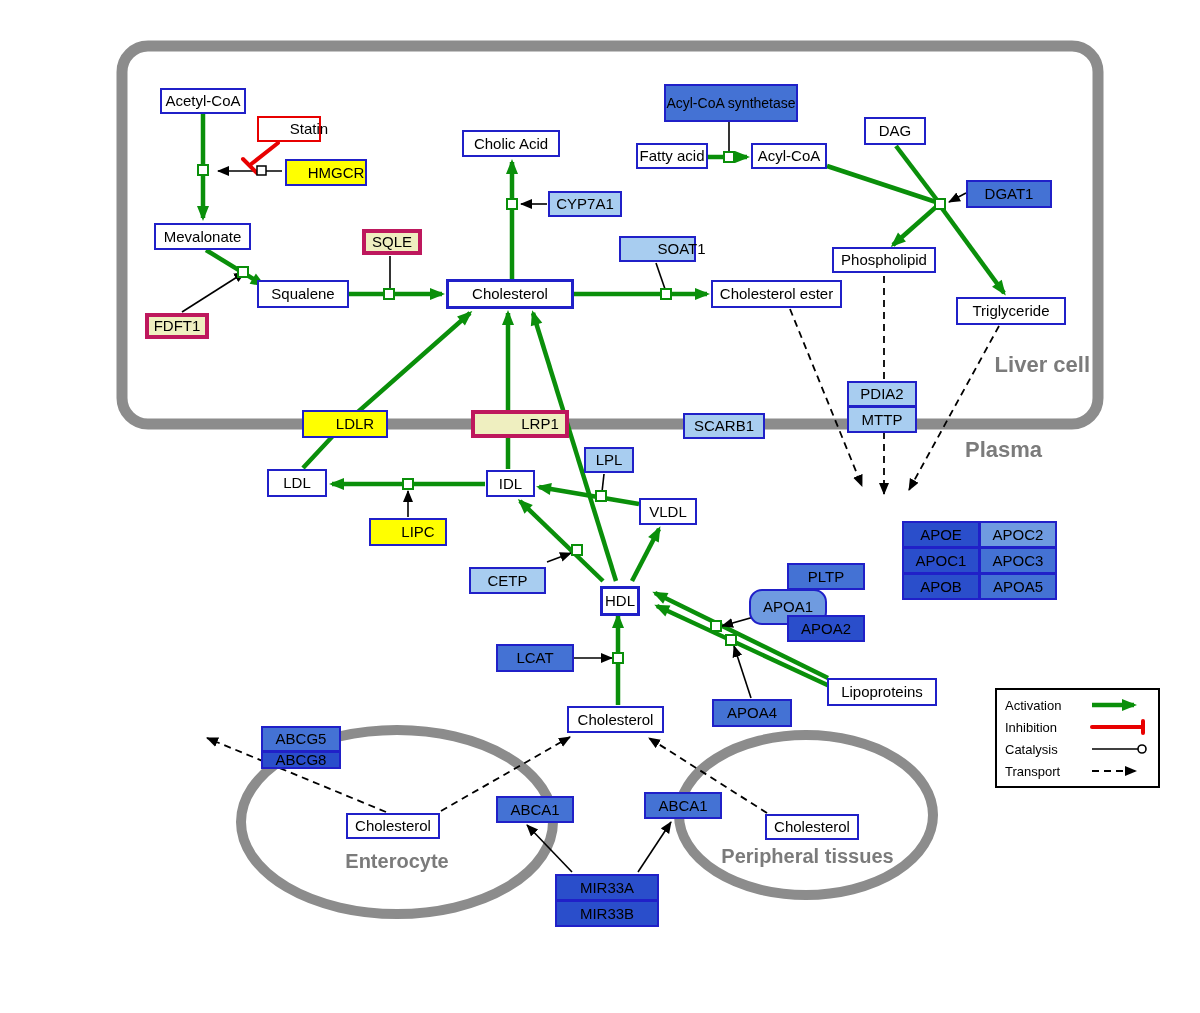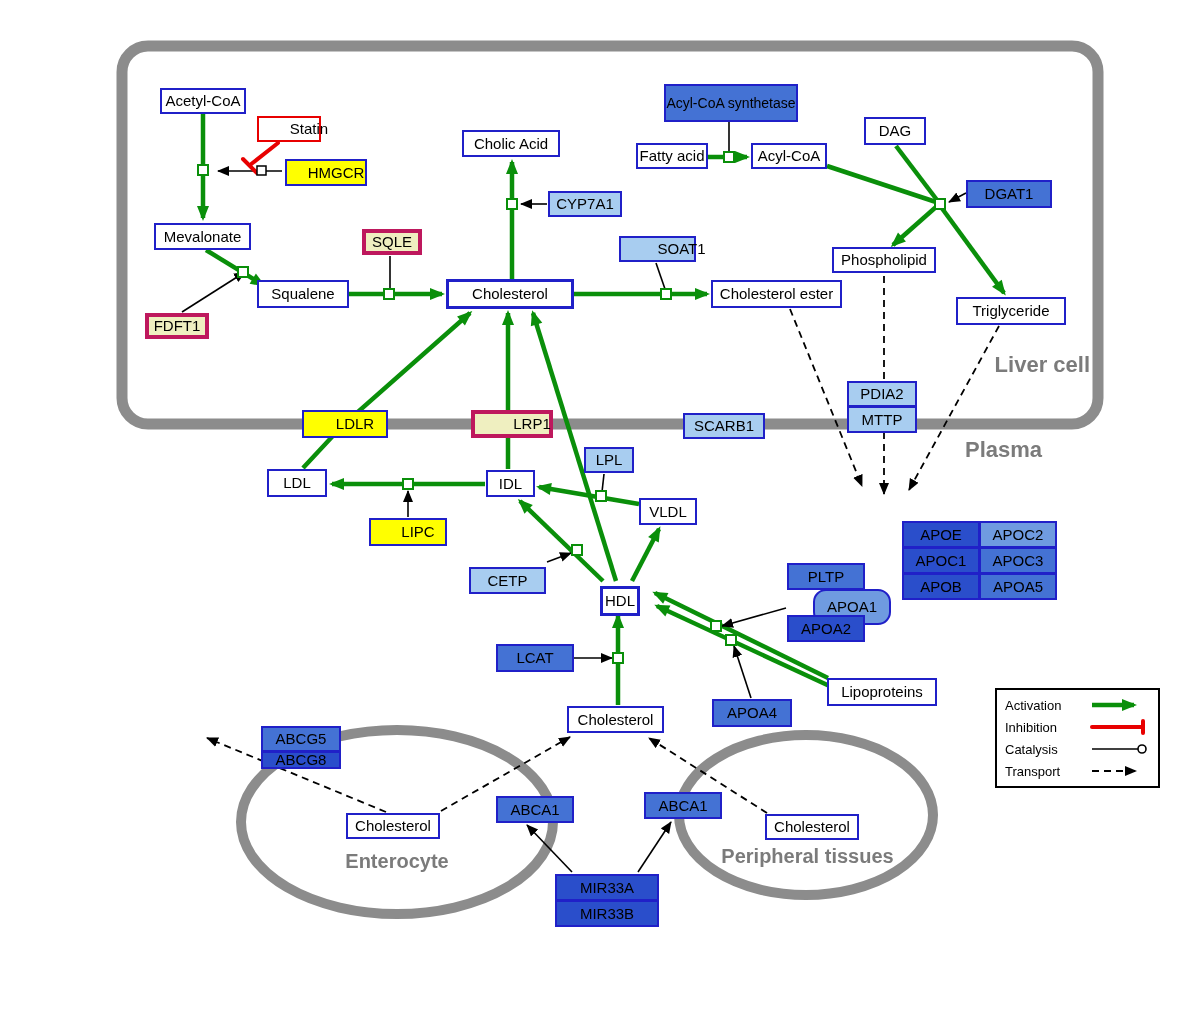--- a/index.html
+++ b/index.html
@@ -139,31 +139,31 @@
   <div class="node n-blue small-font" style="left:664px;top:84px;width:134px;height:38px;">Acyl-CoA synthetase</div>
   <div class="node n-white" style="left:636px;top:143px;width:72px;height:26px;">Fatty acid</div>
   <div class="node n-white" style="left:751px;top:143px;width:76px;height:26px;">Acyl-CoA</div>
   <div class="node n-white" style="left:864px;top:117px;width:62px;height:28px;">DAG</div>
   <div class="node n-blue" style="left:966px;top:180px;width:86px;height:28px;">DGAT1</div>
   <div class="node n-white" style="left:832px;top:247px;width:104px;height:26px;">Phospholipid</div>
   <div class="node n-white" style="left:956px;top:297px;width:110px;height:28px;">Triglyceride</div>
   <div class="node n-lblue" style="left:847px;top:381px;width:70px;height:26px;">PDIA2</div>
   <div class="node n-lblue" style="left:847px;top:406px;width:70px;height:27px;">MTTP</div>
   <div class="node n-yellow" style="left:302px;top:410px;width:86px;height:28px;">LDLR</div>
-  <div class="node n-cream" style="left:471px;top:410px;width:82px;height:28px;padding-left:40px;">LRP1</div>
+  <div class="node n-cream" style="left:471px;top:410px;width:98px;height:28px;padding-left:40px;">LRP1</div>
   <div class="node n-lblue" style="left:683px;top:413px;width:82px;height:26px;">SCARB1</div>
   <div class="node n-white" style="left:267px;top:469px;width:60px;height:28px;">LDL</div>
   <div class="node n-white" style="left:486px;top:470px;width:49px;height:27px;">IDL</div>
   <div class="node n-lblue" style="left:584px;top:447px;width:50px;height:26px;">LPL</div>
   <div class="node n-white" style="left:639px;top:498px;width:58px;height:27px;">VLDL</div>
   <div class="node n-yellow" style="left:369px;top:518px;width:78px;height:28px;">LIPC</div>
   <div class="node n-lblue" style="left:469px;top:567px;width:77px;height:27px;">CETP</div>
   <div class="node n-white thick" style="left:600px;top:586px;width:40px;height:30px;">HDL</div>
   <div class="node n-blue" style="left:787px;top:563px;width:78px;height:27px;">PLTP</div>
-  <div class="node n-mblue" style="left:813px;top:589px;width:78px;height:36px;border-radius:13px;">APOA1</div>
+  <div class="node n-mblue" style="left:749px;top:589px;width:78px;height:36px;border-radius:13px;">APOA1</div>
   <div class="node n-dblue" style="left:787px;top:615px;width:78px;height:27px;">APOA2</div>
   <div class="node n-dblue" style="left:902px;top:521px;width:78px;height:27px;">APOE</div>
   <div class="node n-mblue" style="left:979px;top:521px;width:78px;height:27px;">APOC2</div>
   <div class="node n-dblue" style="left:902px;top:547px;width:78px;height:27px;">APOC1</div>
   <div class="node n-blue" style="left:979px;top:547px;width:78px;height:27px;">APOC3</div>
   <div class="node n-dblue" style="left:902px;top:573px;width:78px;height:27px;">APOB</div>
   <div class="node n-blue" style="left:979px;top:573px;width:78px;height:27px;">APOA5</div>
   <div class="node n-blue" style="left:496px;top:644px;width:78px;height:28px;">LCAT</div>
   <div class="node n-blue" style="left:712px;top:699px;width:80px;height:28px;">APOA4</div>
   <div class="node n-white" style="left:827px;top:678px;width:110px;height:28px;">Lipoproteins</div>

